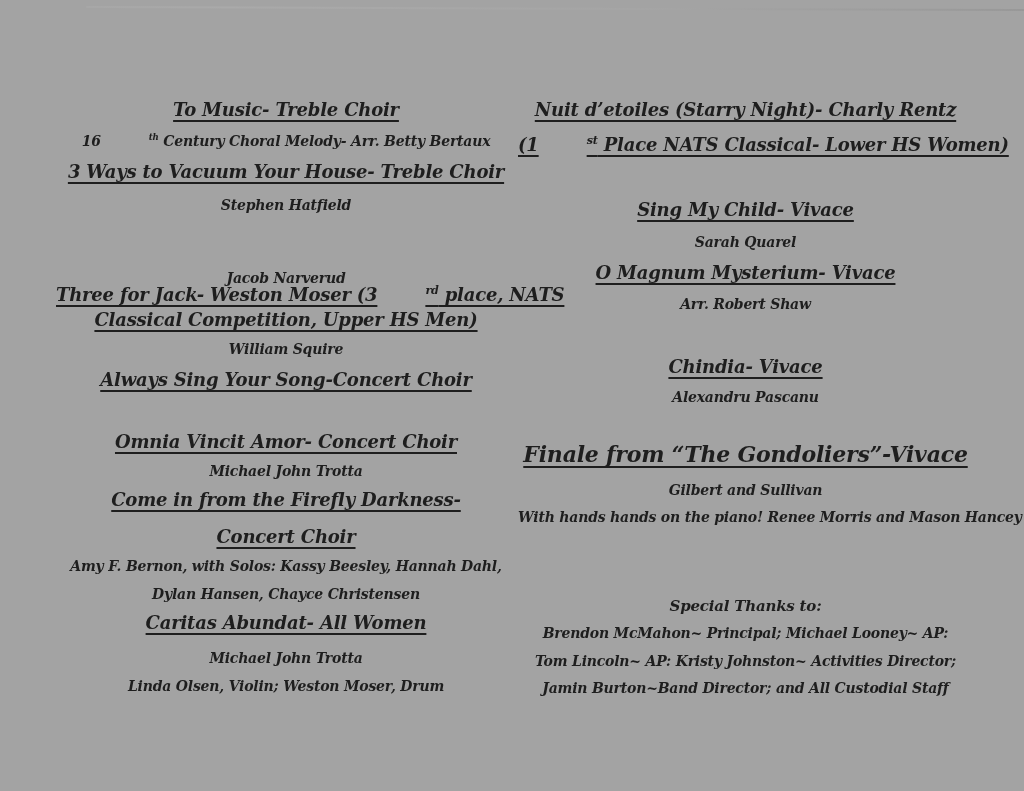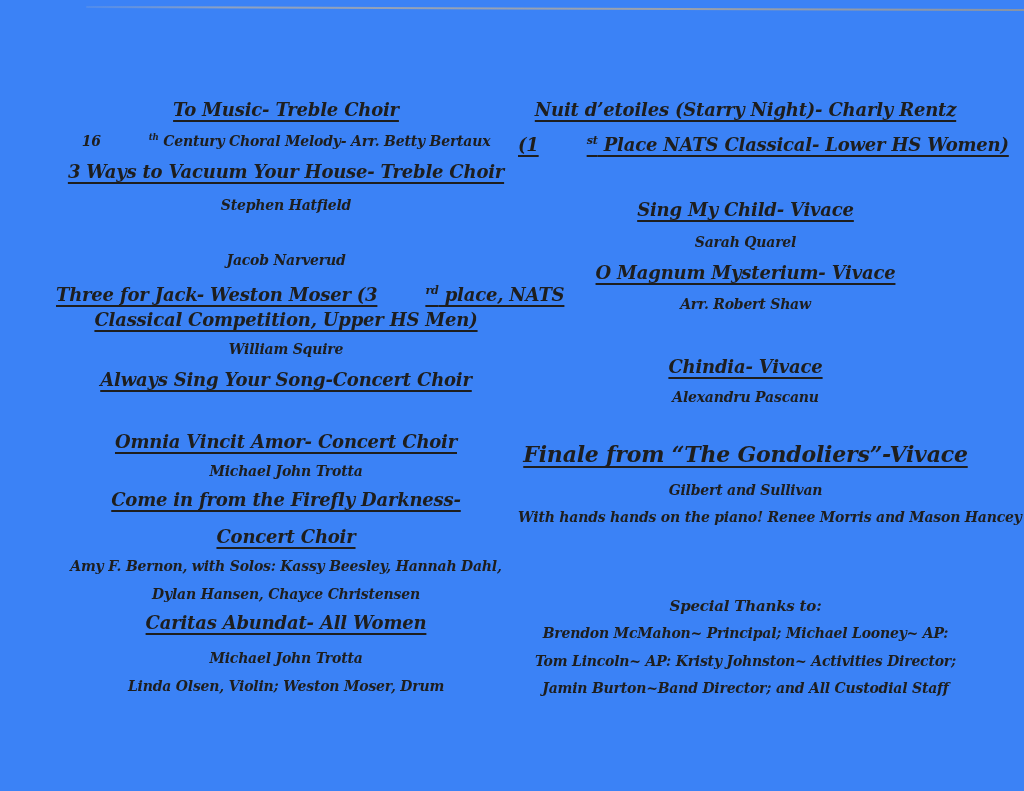--- a/index.html
+++ b/index.html
@@ -1,20 +1,20 @@
 <!DOCTYPE html>
 <html><head>
 <meta charset="utf-8">
 <style>
   html, body { margin: 0; padding: 0; }
   .page {
     position: relative;
     width: 1024px;
     height: 791px;
-    background: #3b82f6;
+    background: #a3a3a3;
     overflow: hidden;
   }
   .scan-line {
     position: absolute;
     left: 86px;
     top: 6px;
     width: 940px;
     height: 2px;
     background: linear-gradient(to right,
       rgba(190,190,190,0.15),
@@ -74,21 +74,21 @@
 
 <div class="page">
 
   <div class="scan-line"></div>
 
   <div class="col col-left">
     <div class="line title" style="top:99px">To Music- Treble Choir</div>
     <div class="line credit" style="top:133px"><span>16</span><sup>th</sup><span> Century Choral Melody- Arr. Betty Bertaux</span></div>
     <div class="line title" style="top:161px">3 Ways to Vacuum Your House- Treble Choir</div>
     <div class="line credit" style="top:197px">Stephen Hatfield</div>
-    <div class="line credit" style="top:252px">Jacob Narverud</div>
+    <div class="line credit" style="top:270px">Jacob Narverud</div>
     <div class="line title" style="top:284px"><span>Three for Jack- Weston Moser (3</span><sup>rd</sup><span> place, NATS</span></div>
     <div class="line title" style="top:309px">Classical Competition, Upper HS Men)</div>
     <div class="line title" style="top:369px">Always Sing Your Song-Concert Choir</div>
     <div class="line credit" style="top:341px">William Squire</div>
     <div class="line title" style="top:431px">Omnia Vincit Amor- Concert Choir</div>
     <div class="line credit" style="top:463px">Michael John Trotta</div>
     <div class="line title" style="top:489px">Come in from the Firefly Darkness-</div>
     <div class="line title" style="top:526px">Concert Choir</div>
     <div class="line credit" style="top:558px">Amy F. Bernon, with Solos: Kassy Beesley, Hannah Dahl,</div>
     <div class="line credit" style="top:586px">Dylan Hansen, Chayce Christensen</div>

